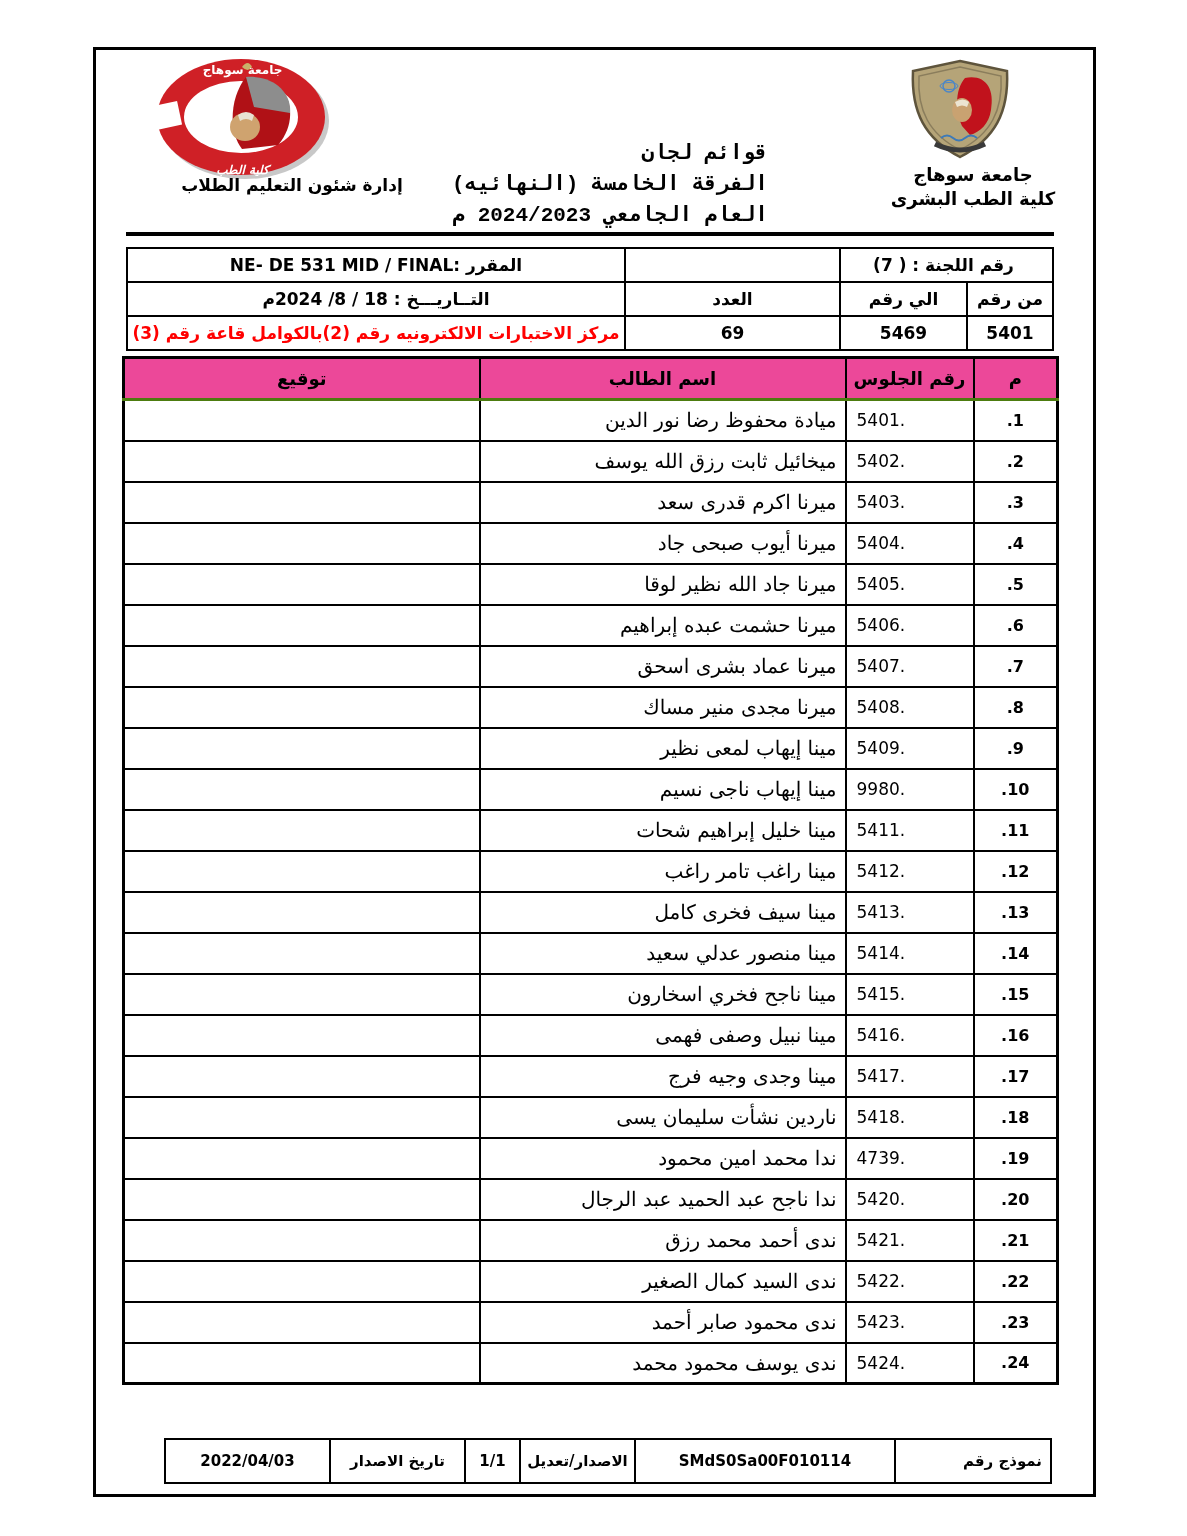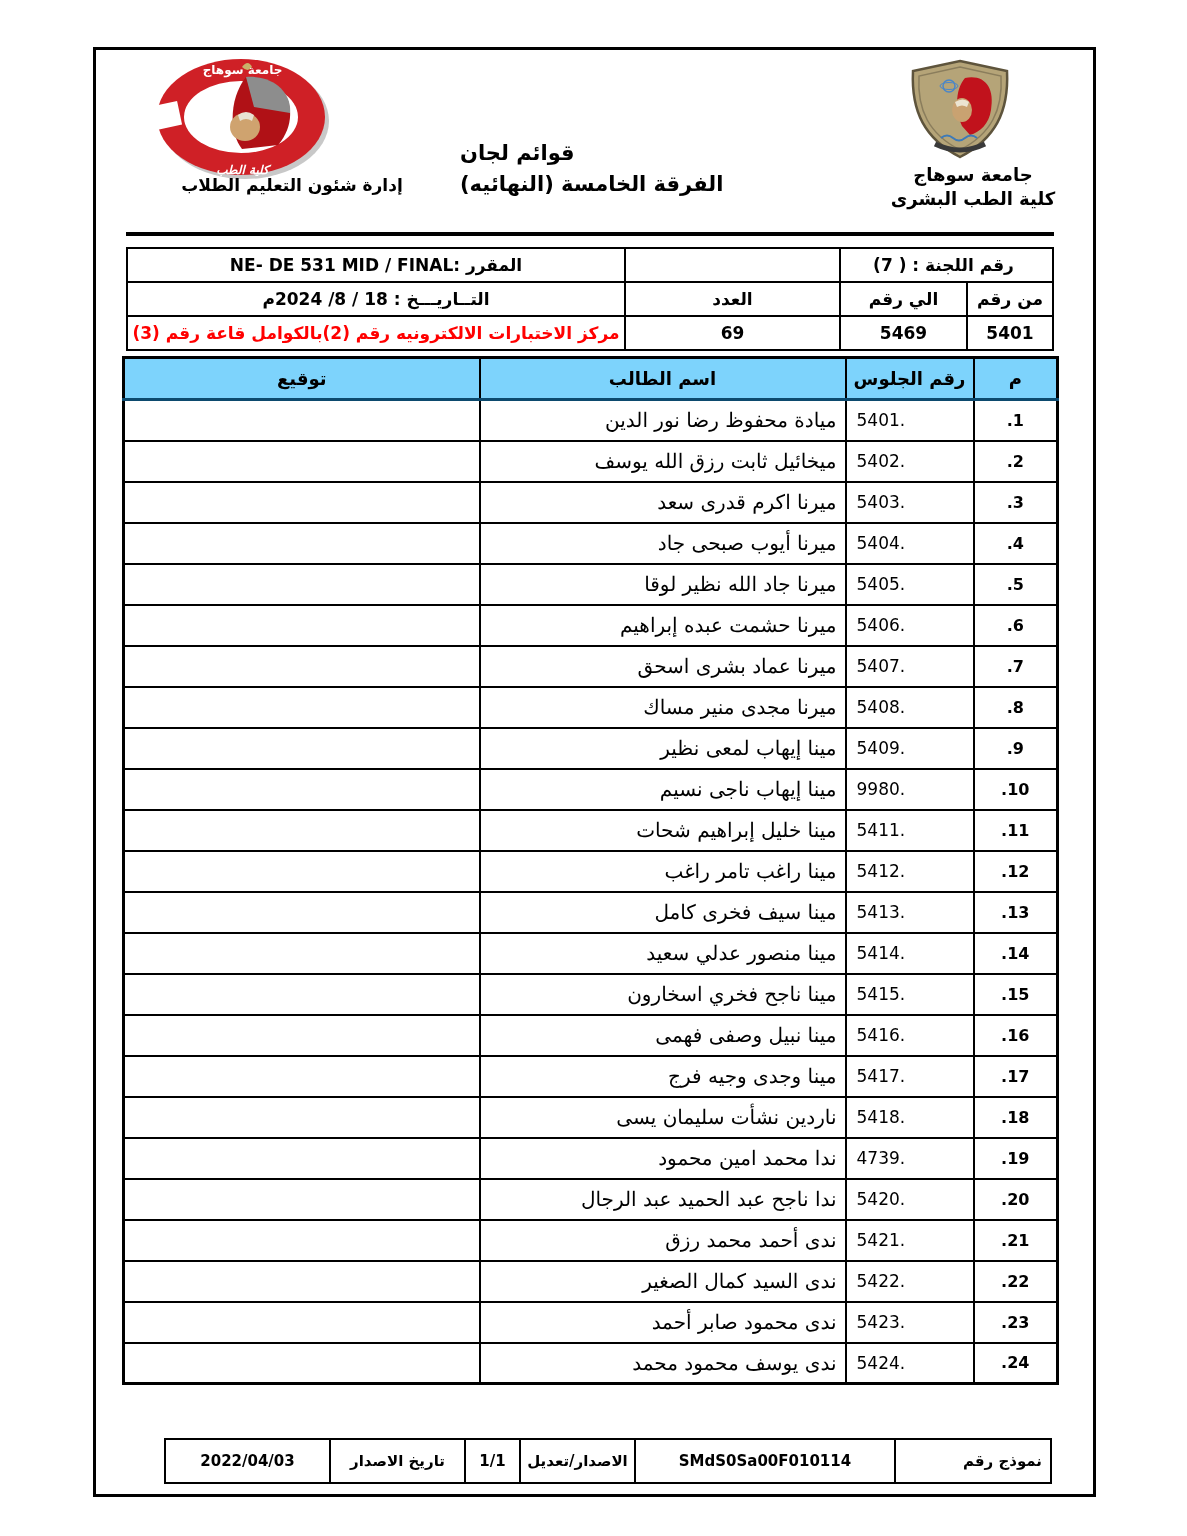--- a/index.html
+++ b/index.html
@@ -14,43 +14,43 @@
     font-weight:bold; font-size:17px; color:#000; direction:rtl; }
   .accred-wrap { left:384px; top:4px; width:292px; height:84px; display:flex; }
   .accred-box { flex:1; border:1px solid #aaa; background:#fff; display:flex;
     flex-direction:column; align-items:center; padding-top:2px; overflow:hidden; }
   .egac-name { color:#1c3f94; font-weight:bold; font-size:15px; letter-spacing:5px; line-height:15px; }
   .egac-accred { color:#1c3f94; font-weight:bold; font-size:12px; line-height:13px;
     border-bottom:1px solid #1c3f94; }
   .tiny-line { color:#1c3f94; font-weight:bold; font-size:8px; line-height:9px; }
   .aja-name { color:#5c6e80; font-weight:bold; font-size:17px; letter-spacing:7px;
     line-height:14px; margin-top:-8px; }
-  .titles { left:364px; top:88px; width:320px; text-align:left; direction:rtl; }
+  .titles { left:352px; top:88px; width:320px; text-align:right; direction:rtl;font-family:Liberation Mono, monospace; }
   .titles div { font-weight:bold; font-size:21px; line-height:31px; color:#000; }
   .univ-text { left:727px; top:113px; width:300px; text-align:center; direction:rtl; }
   .univ-text div { font-weight:bold; font-size:18px; line-height:24px; }
   .logo-left-text { position:absolute; width:100%; text-align:center; color:#fff;
     font-weight:bold; font-size:12px; }
   .sep-line { left:30px; top:182px; width:928px; height:4px; background:#000; }
 
   
   table { border-collapse:collapse; table-layout:fixed; direction:rtl; }
   td, th { border:2px solid #000; vertical-align:middle; color:#000; overflow:hidden; }
 
   .info-table { left:30px; top:197px; width:926px; }
   .info-table td { height:34px; font-weight:bold; font-size:17px; text-align:center; }
   .cell-committee { text-align:center; padding-right:6px; }
   .cell-course { font-size:18px; }
   .cell-location { color:#ff0000; font-size:15px; }
   .num-ltr { direction:ltr; }
 
   .list-table { left:26px; top:306px; width:934px; border:3px solid #000; }
   .list-table td { height:41px; }
-  .list-table .head td { height:42px; background:#7dd3fc; font-weight:bold;
-    font-size:18px; text-align:center; border-bottom:3px solid #0c4a6e; }
+  .list-table .head td { height:42px; background:#ec4899; font-weight:bold;
+    font-size:18px; text-align:center; border-bottom:3px solid #4d7c0f; }
   .c-num { direction:ltr; text-align:center; font-weight:bold; font-size:16px; }
   .c-seat { direction:ltr; text-align:left; padding-left:10px; font-size:17px; }
   .c-name { text-align:right; padding-right:8px; font-size:20px;
     font-family:"DejaVu Serif", serif;margin-left:34px; }
   .c-sig { background:#fff; }
 
   .footer-table { left:68px; top:1388px; width:886px; }
   .footer-table td { height:44px; font-weight:bold; font-size:15px; text-align:center; }
   .cell-form-label { text-align:right !important; padding-right:8px; }
   .cell-form-value { direction:ltr; font-size:16px; }
@@ -77,20 +77,21 @@
   </div>
 
   <div class="abs dept-label">إدارة شئون التعليم الطلاب</div>
 
   <div class="abs accred-wrap">
   </div>
 
   <div class="abs titles">
     <div>قوائم لجان</div>
     <div>الفرقة الخامسة (النهائيه)</div>
+    <div>العام الجامعي 2024/2023 م</div>
   </div>
 
   <div class="abs" style="left:809px; top:8px; width:110px; height:102px;">
     <svg width="110" height="102" viewBox="0 0 110 102">
       <path d="M55,3 L102,13 C104,54 90,81 55,99 C20,81 6,54 8,13 Z" fill="#b5a478" stroke="#5e543c" stroke-width="2.5"></path>
       <path d="M55,9 L96,18 C98,52 86,76 55,92 C24,76 12,52 14,18 Z" fill="none" stroke="#8a7d5c" stroke-width="1.5"></path>
       <path d="M60,20 C80,16 90,30 86,52 C84,66 75,74 65,77 L57,68 C51,54 49,33 60,20 Z" fill="#c1121c"></path>
       <ellipse cx="57" cy="52" rx="10" ry="12" fill="#c9a271"></ellipse>
       <path d="M50,44 q8,-5 14,0 l-2,5 q-5,-3 -10,0 Z" fill="#ece5d2"></path>
       <circle cx="44" cy="28" r="6" fill="none" stroke="#4a86c8" stroke-width="1.5"></circle>

